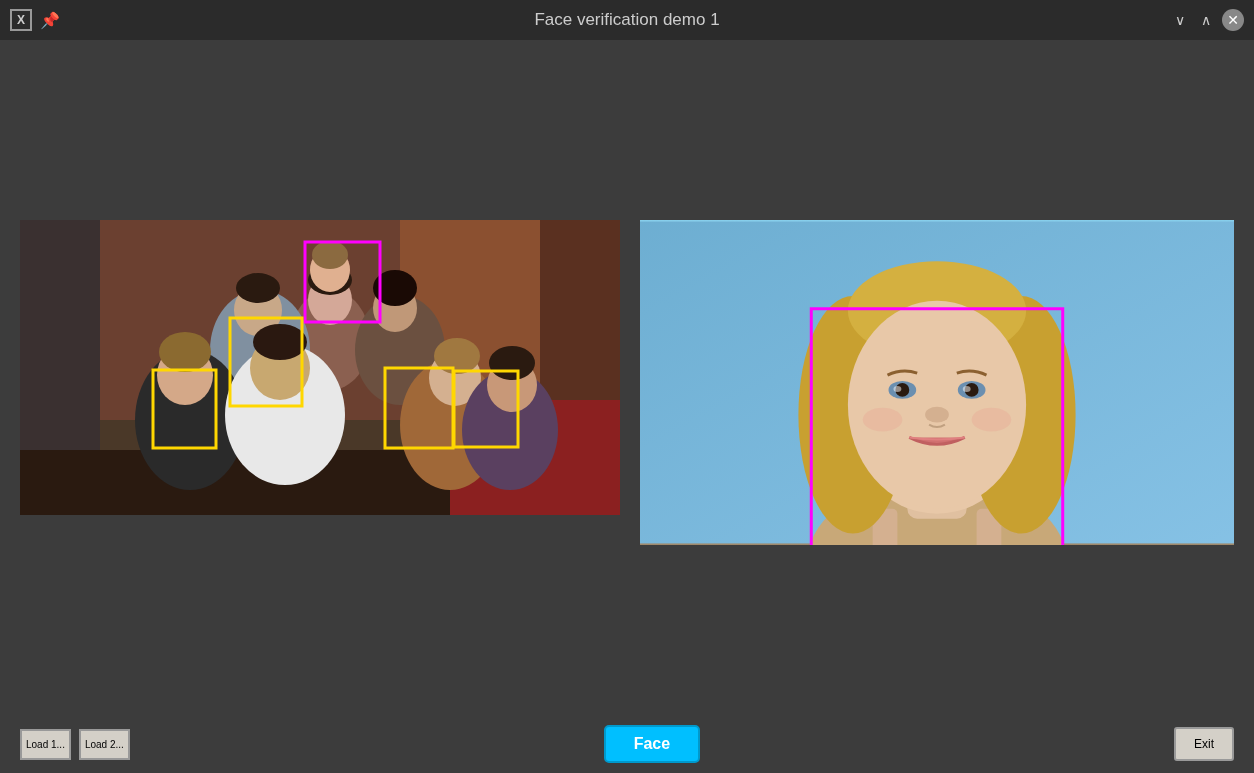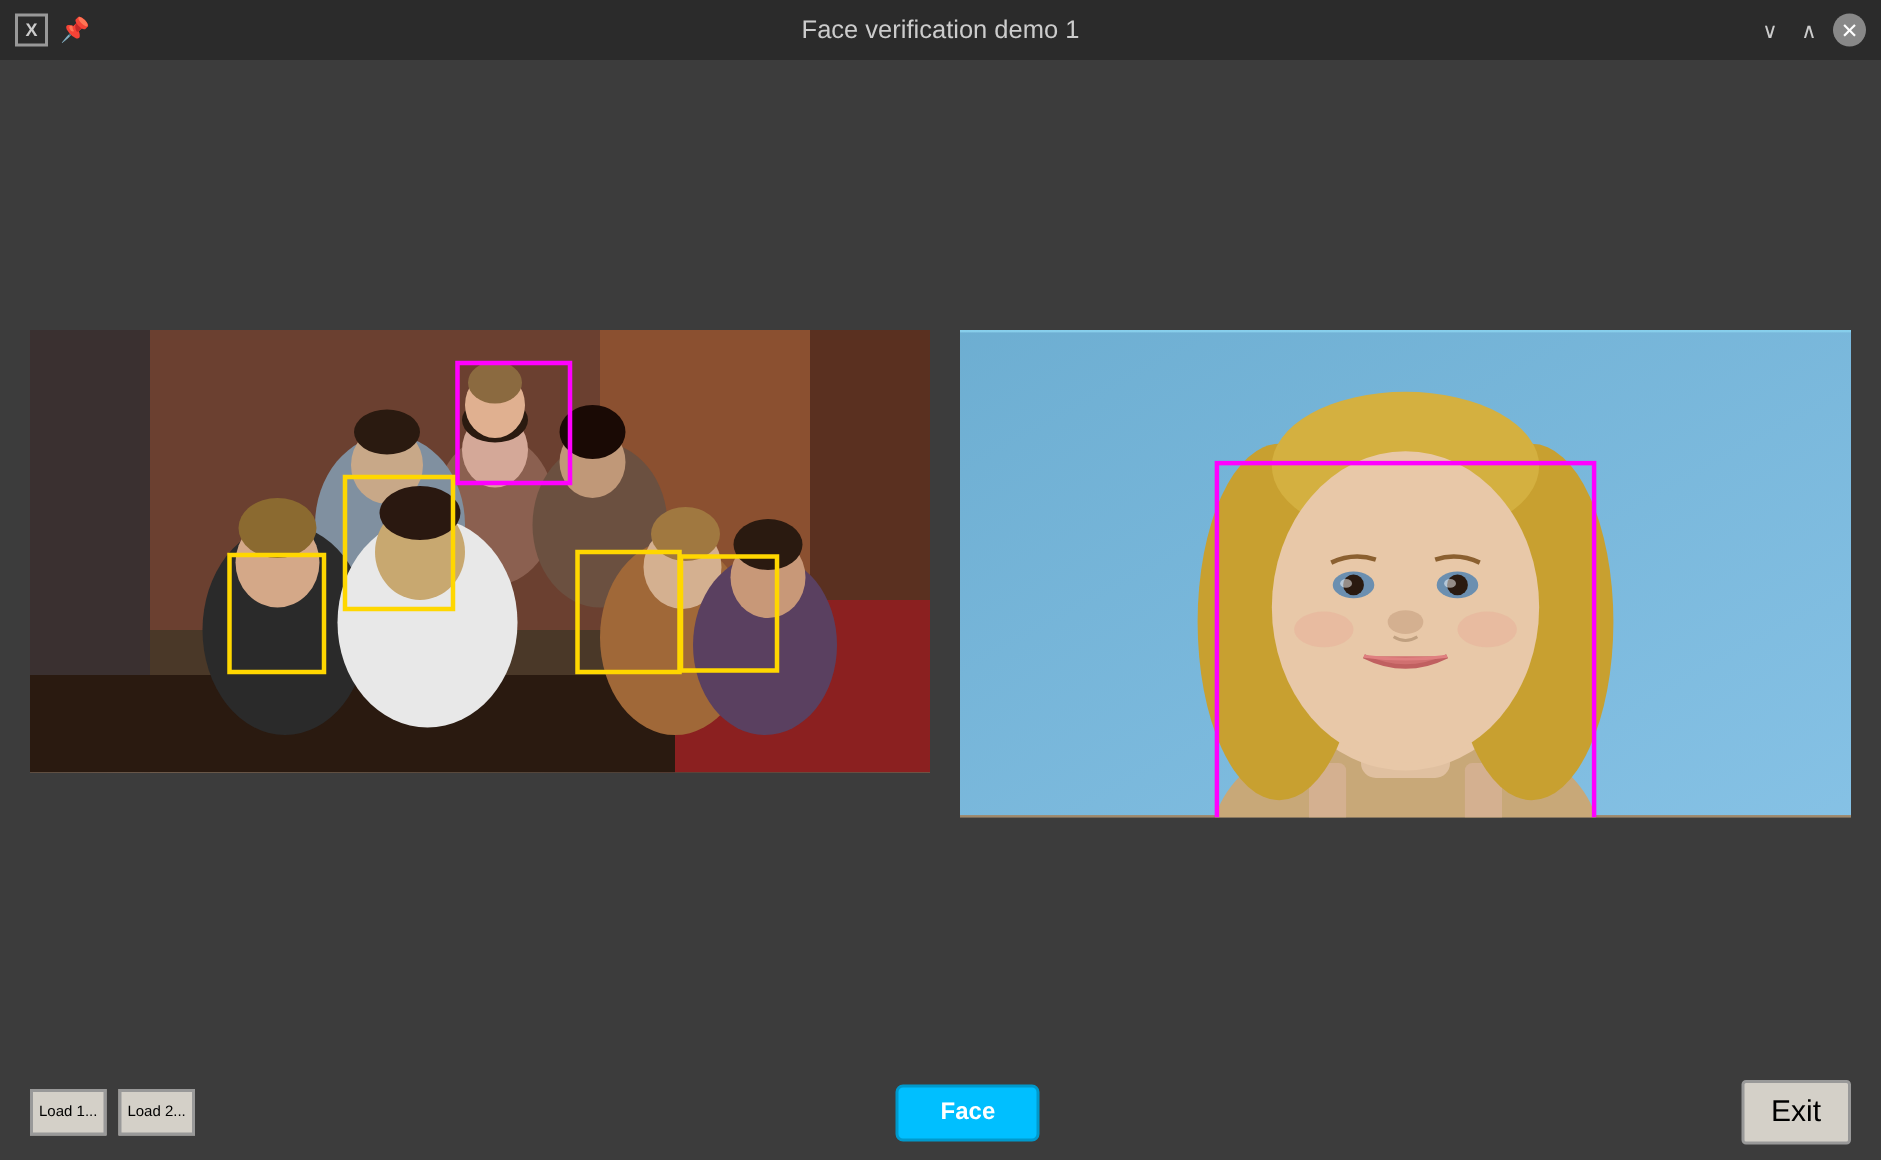--- a/index.html
+++ b/index.html
@@ -183,21 +183,21 @@
       cursor: pointer;
       font-family: Arial, sans-serif;
     }
 
     .btn-exit {
       padding: 8px 18px;
       background: #d4d0c8;
       border: 2px solid #999;
       border-radius: 3px;
       color: #000;
-      font-size: 20px;
+      font-size: 12px;
       cursor: pointer;
       font-family: Arial, sans-serif;
     }
 
     
     .scene-svg {
       position: absolute;
       top: 0; left: 0;
       width: 100%; height: 100%;
     }

